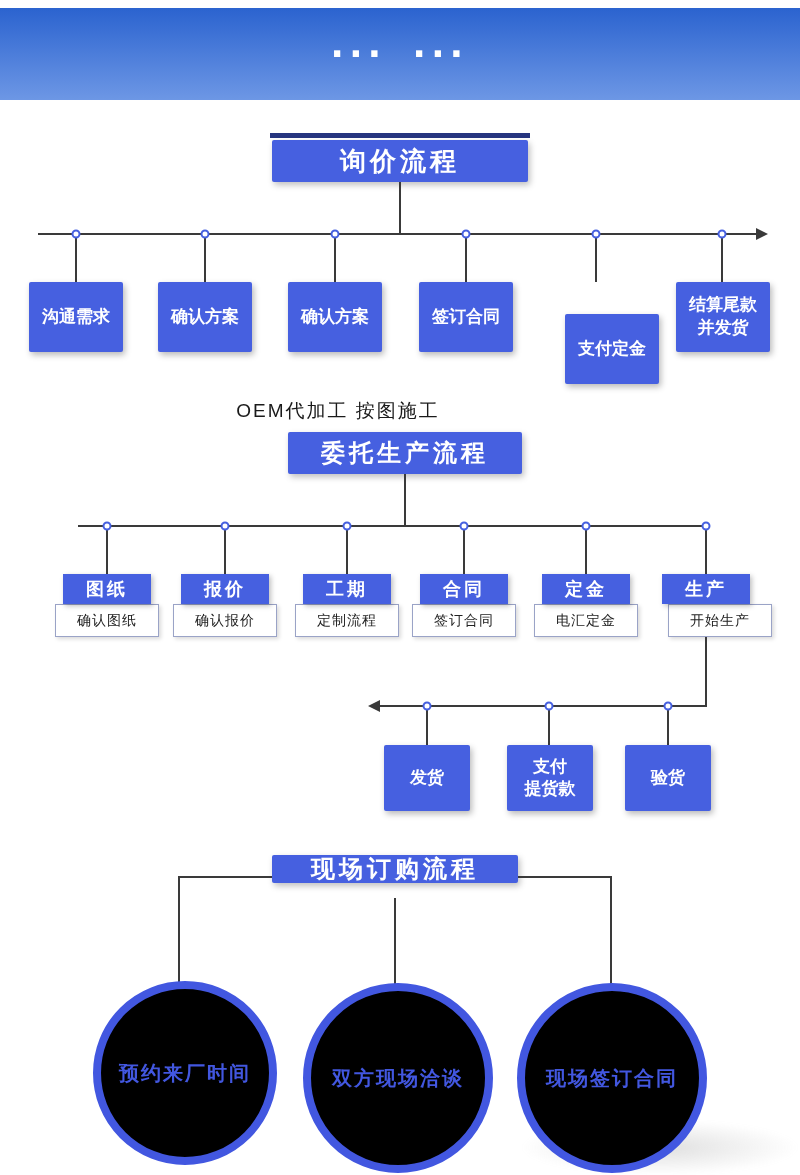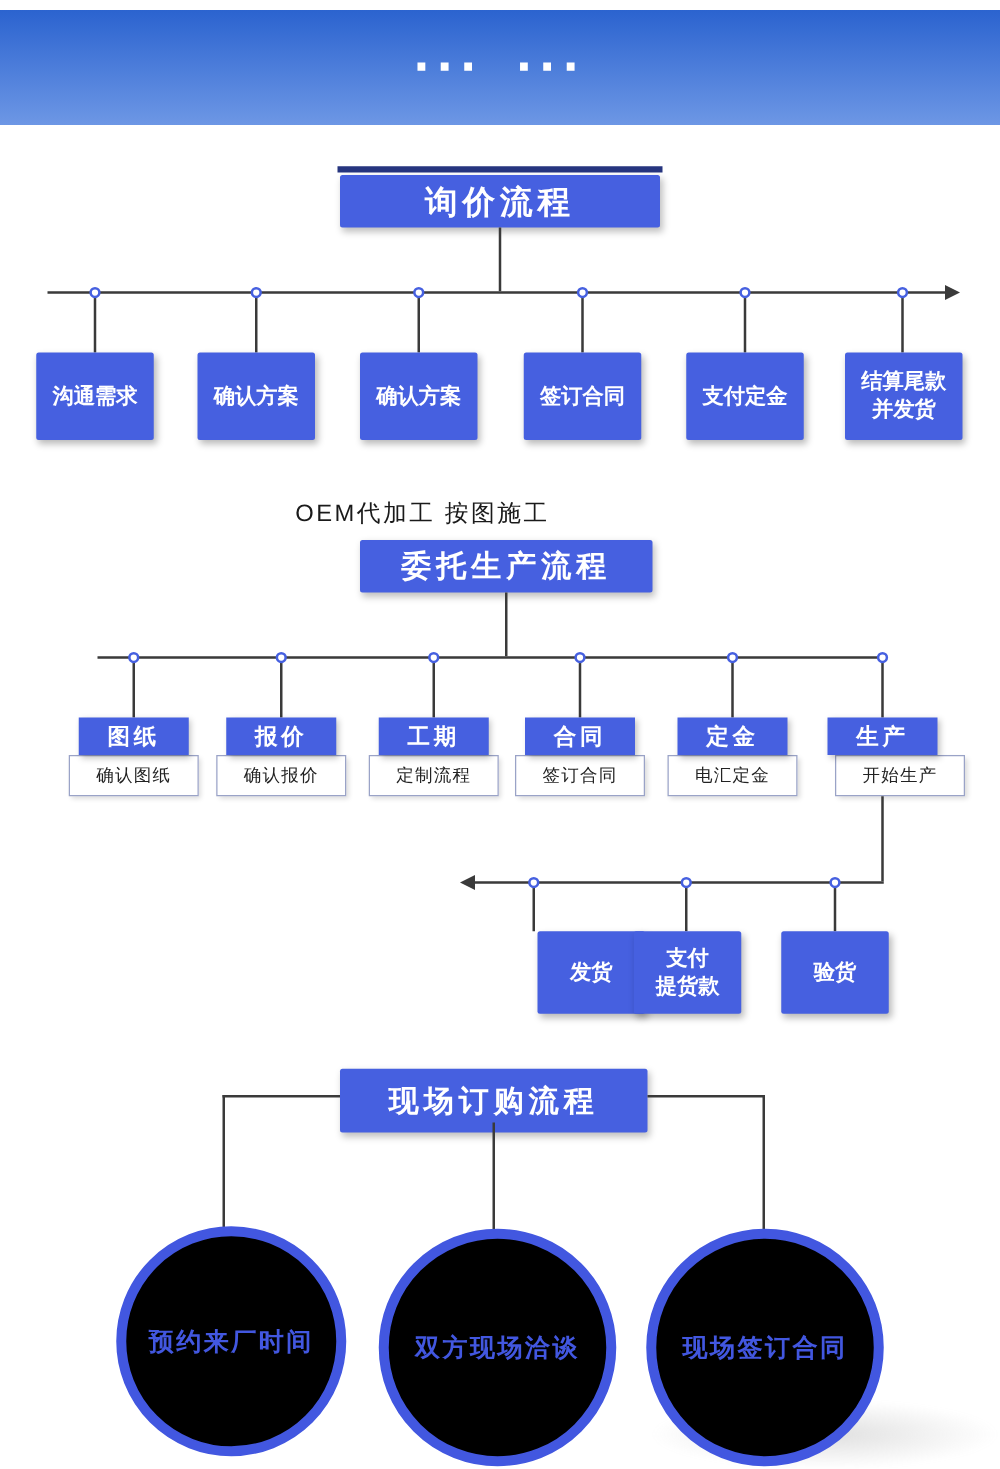--- a/index.html
+++ b/index.html
@@ -92,21 +92,21 @@
     <div class="vline" style="left:205px;top:234px;height:48px;"></div>
     <div class="vline" style="left:335px;top:234px;height:48px;"></div>
     <div class="vline" style="left:466px;top:234px;height:48px;"></div>
     <div class="vline" style="left:596px;top:234px;height:48px;"></div>
     <div class="vline" style="left:722px;top:234px;height:48px;"></div>
 
     <div class="step-box" style="left:29px;">沟通需求</div>
     <div class="step-box" style="left:158px;">确认方案</div>
     <div class="step-box" style="left:288px;">确认方案</div>
     <div class="step-box" style="left:419px;">签订合同</div>
-    <div class="step-box" style="left:549px;">支付定金</div>
+    <div class="step-box" style="left:565px;margin-top:32px;">支付定金</div>
     <div class="step-box" style="left:676px;">结算尾款
 并发货</div>
   </section>
 
   <section>
     <div class="subtitle">OEM代加工 按图施工</div>
     <div class="title-box" style="left:288px;top:432px;width:234px;height:42px;font-size:24px;">委托生产流程</div>
 
     <div class="vline" style="left:405px;top:474px;height:51px;"></div>
     <div class="hline" style="left:78px;top:525px;width:629px;"></div>
@@ -144,28 +144,28 @@
     <div class="arrow-left" style="left:368px;top:706px;"></div>
 
     <div class="dot" style="left:427px;top:706px;"></div>
     <div class="dot" style="left:549px;top:706px;"></div>
     <div class="dot" style="left:668px;top:706px;"></div>
 
     <div class="vline" style="left:427px;top:706px;height:39px;"></div>
     <div class="vline" style="left:549px;top:706px;height:39px;"></div>
     <div class="vline" style="left:668px;top:706px;height:39px;"></div>
 
-    <div class="step-box2" style="left:384px;margin-left:46px;">发货</div>
+    <div class="step-box2" style="left:384px;">发货</div>
     <div class="step-box2" style="left:507px;">支付
 提货款</div>
     <div class="step-box2" style="left:625px;">验货</div>
   </section>
 
   <section>
-    <div class="title-box" style="left:272px;top:855px;width:246px;height:51px;font-size:24px;">现场订购流程</div>
+    <div class="title-box" style="left:272px;top:855px;width:246px;height:28px;font-size:24px;">现场订购流程</div>
 
     <div class="hline" style="left:178px;top:876px;width:94px;"></div>
     <div class="hline" style="left:518px;top:876px;width:94px;"></div>
     <div class="vline" style="left:179px;top:876px;height:108px;"></div>
     <div class="vline" style="left:611px;top:876px;height:110px;"></div>
     <div class="vline" style="left:395px;top:898px;height:88px;"></div>
 
     <div class="circle" style="left:93px;top:981px;width:184px;height:184px;">预约来厂时间</div>
     <div class="circle" style="left:303px;top:983px;width:190px;height:190px;">双方现场洽谈</div>
     <div class="circle" style="left:517px;top:983px;width:190px;height:190px;">现场签订合同</div>

